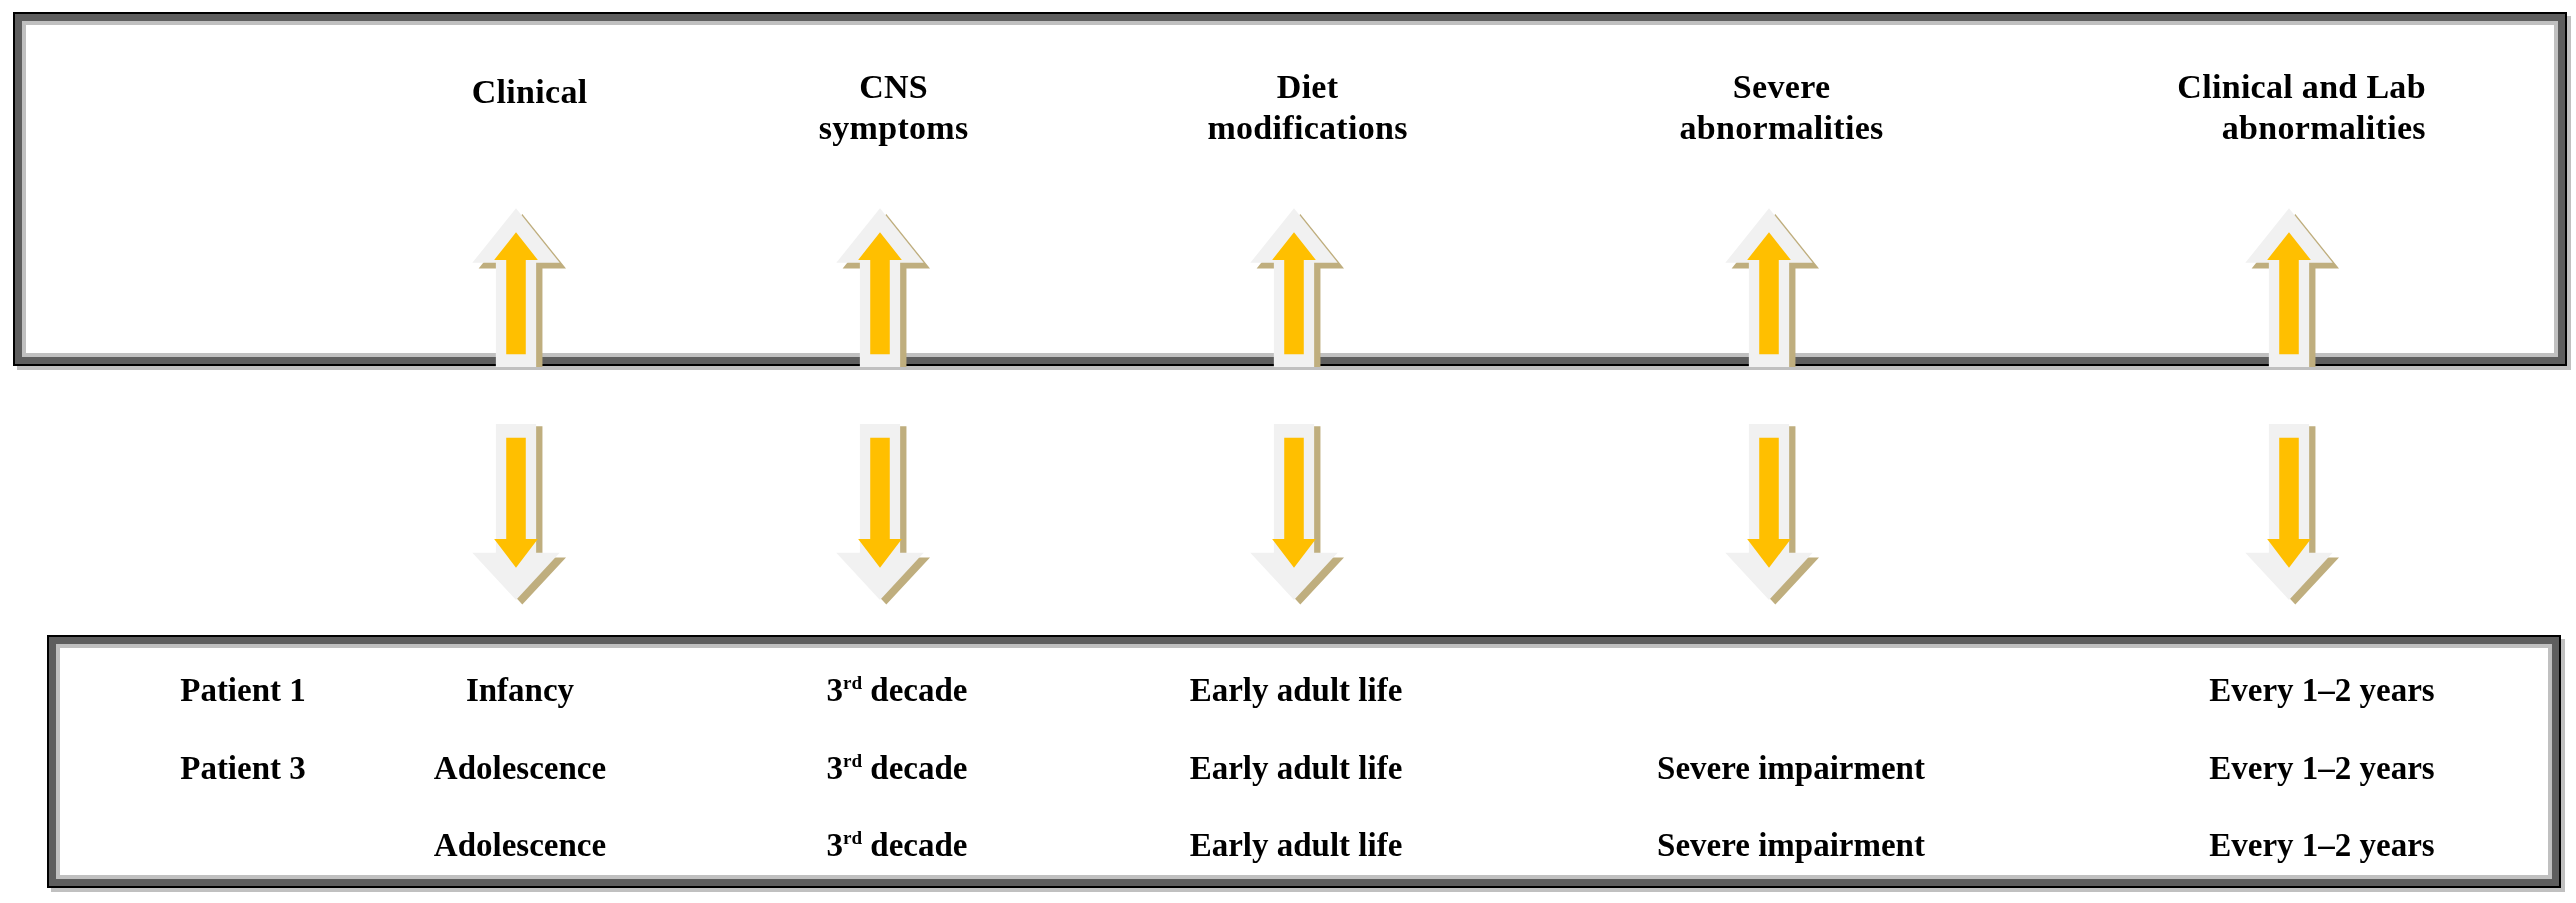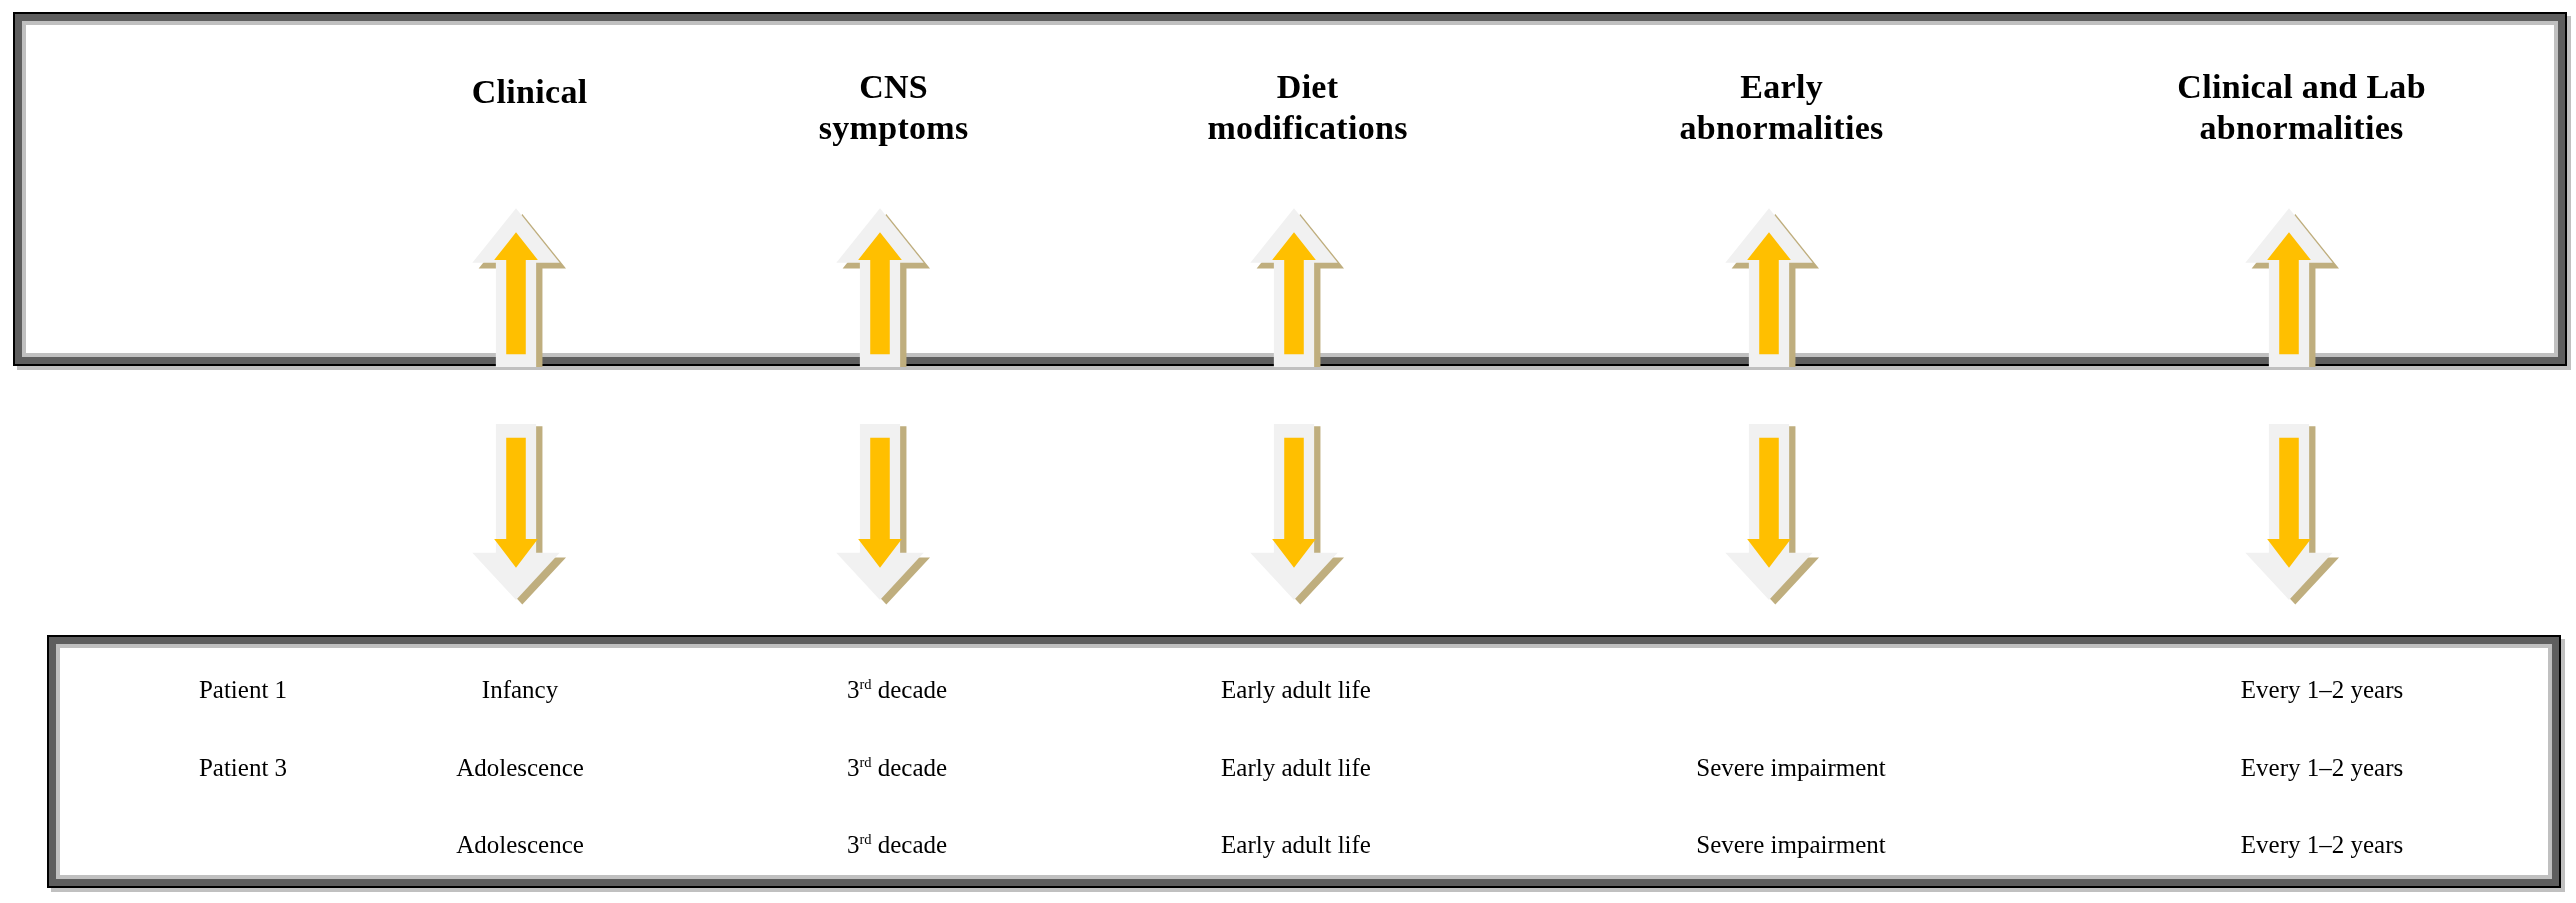--- a/index.html
+++ b/index.html
@@ -123,22 +123,22 @@
   .trow {
     position: absolute;
     left: 0;
     width: 100%;
     height: 78px;
   }
   .tcell {
     position: absolute;
     transform: translateX(-50%);
     text-align: center;
-    font-weight: normal;
-    font-size: 25px;
+    font-weight: bold;
+    font-size: 33px;
     line-height: 78px;
     color: #000000;
     white-space: nowrap;
   }
   .tcell sup {
     font-size: 0.58em;
     vertical-align: super;
     line-height: 0;
   }
 </style>
@@ -163,25 +163,25 @@
             <span class="hl">CNS</span>
             <span class="hl">symptoms</span>
           </div>
 
           <div class="col-header two-line" style="left:1282px;">
             <span class="hl">Diet</span>
             <span class="hl">modifications</span>
           </div>
 
           <div class="col-header two-line" style="left:1756px;">
-            <span class="hl">Early</span>
+            <span class="hl">Severe</span>
             <span class="hl">abnormalities</span>
           </div>
 
-          <div class="col-header two-line" style="left:2276px;">
+          <div class="col-header two-line" style="left:2276px;text-align:right;">
             <span class="hl">Clinical and Lab</span>
             <span class="hl">abnormalities</span>
           </div>
 
         </div>
       </div>
     </div>
   </div>
 </div>
 

